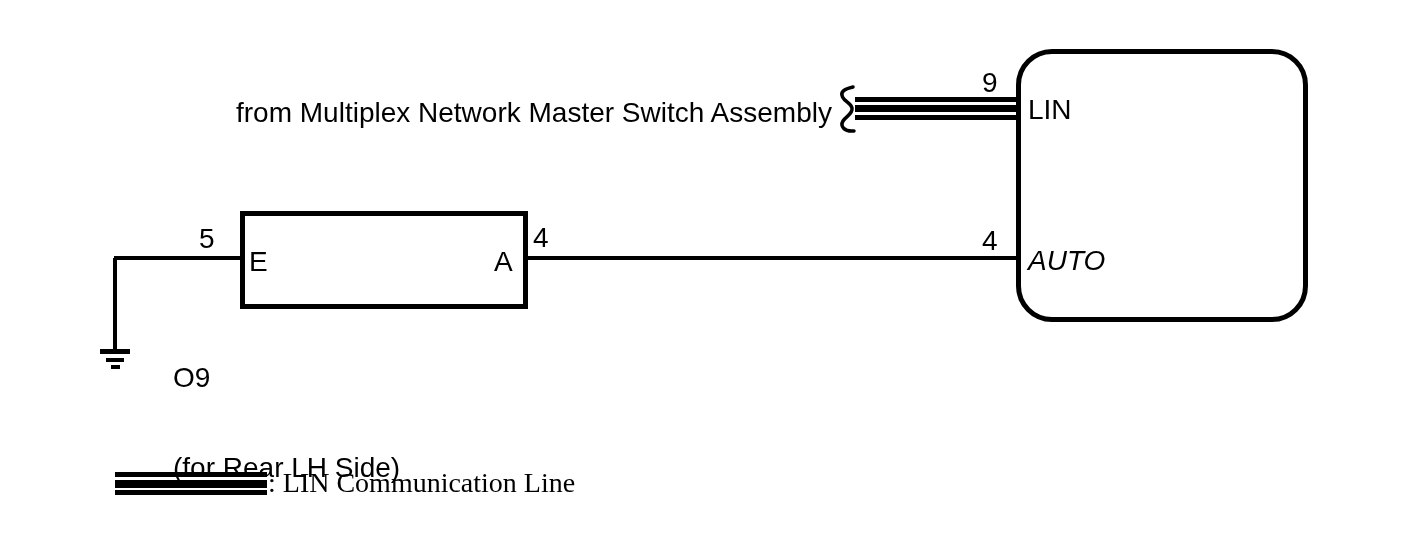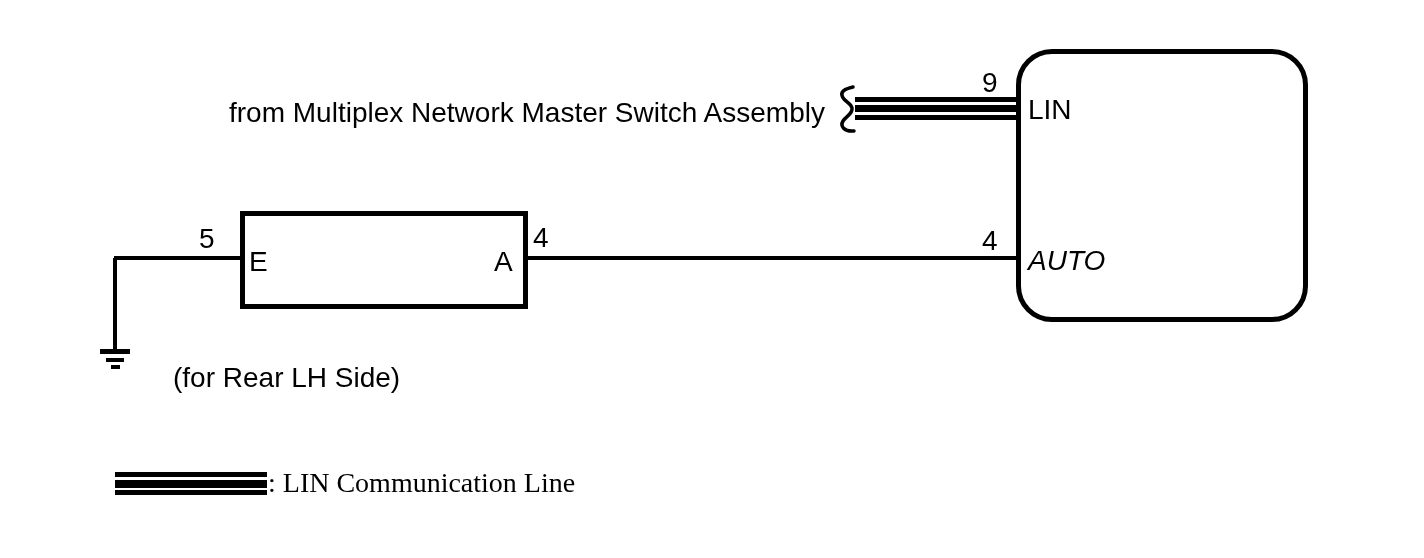--- a/index.html
+++ b/index.html
@@ -57,21 +57,21 @@
   .band-thin  { height: 5px; }
   .band-thick { height: 7px; }
   .gbar { position: absolute; background: #000000; }
   svg { display: block; }
 </style>
 </head>
 <body>
 
 <div class="canvas">
 
-  <div class="t" style="left:229px; top:99px;">from Multiplex Network Master Switch Assembly</div>
+  <div class="t" style="left:236px; top:99px;">from Multiplex Network Master Switch Assembly</div>
 
   <svg style="position:absolute; left:838px; top:84px;" width="26" height="52" viewBox="0 0 26 52">
     <path d="M 15,3 C 6,5 2,8 4.5,13 C 7,18 13,19 14,24 C 15,30 8,32 5,37 C 2,42 6,48 16,47" fill="none" stroke="#000000" stroke-width="3.5" stroke-linecap="round"></path>
   </svg>
 
   <div class="stripe" style="left:855px; top:97px; width:161px; height:23px;">
     <div class="band band-thin"></div>
     <div class="band band-thick"></div>
     <div class="band band-thin"></div>
   </div>
@@ -101,20 +101,21 @@
   <div class="t" style="left:533px; top:224px;">4</div>
 
   <div>
     <div class="vwire" style="left:113px; top:258px; height:92px;"></div>
     <div class="gbar" style="left:100px; top:349px; width:30px; height:5px;"></div>
     <div class="gbar" style="left:106px; top:358px; width:18px; height:4px;"></div>
     <div class="gbar" style="left:111px; top:365px; width:9px; height:4px;"></div>
   </div>
 
   <div class="caption" style="left:173px; top:303px;">
+    <div>O9</div>
     <div>(for Rear LH Side)</div>
   </div>
 
   <div class="caption" style="left:880px; top:323px;">
     
   </div>
 
   <div>
     <div class="stripe" style="left:115px; top:472px; width:152px; height:23px;">
       <div class="band" style="height:5px;"></div>

